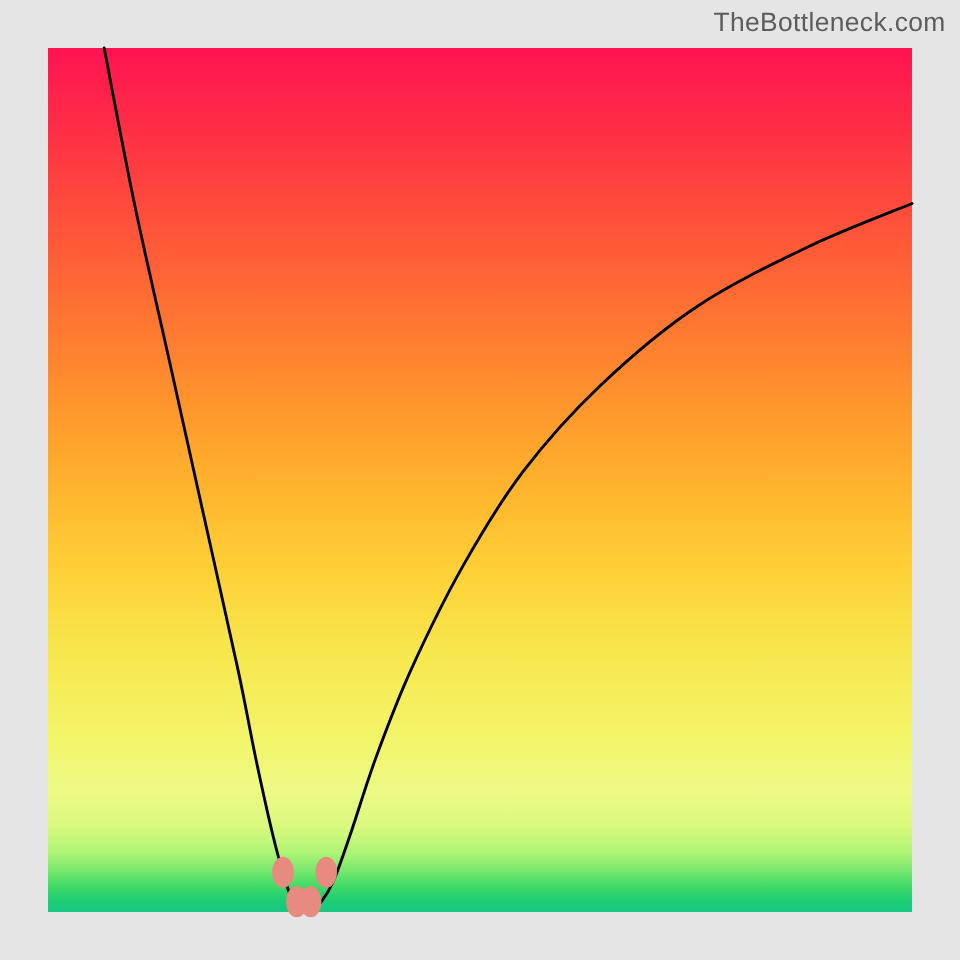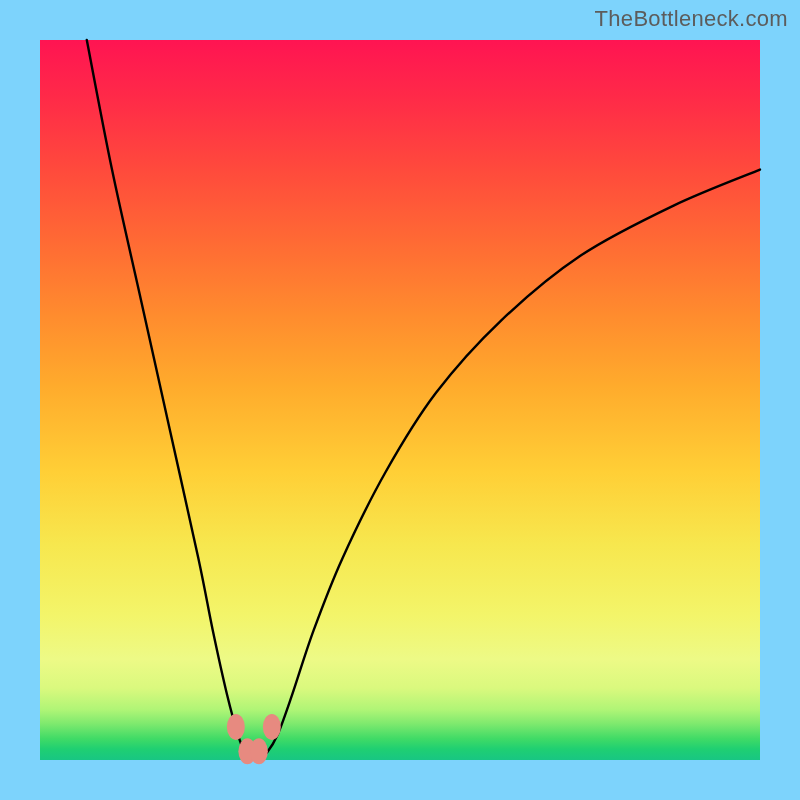--- a/index.html
+++ b/index.html
@@ -10,21 +10,21 @@
     background: #000;
     overflow: hidden;
     font-family: Arial, Helvetica, sans-serif;
   }
   .frame {
     position: absolute;
     top: 0;
     left: 0;
     width: 800px;
     height: 800px;
-    background: #7dd3fc;
+    background: #e5e5e5;
   }
   .plot {
     position: absolute;
     top: 40px;
     left: 40px;
     width: 720px;
     height: 720px;
   }
   .gradient {
     position: absolute;

